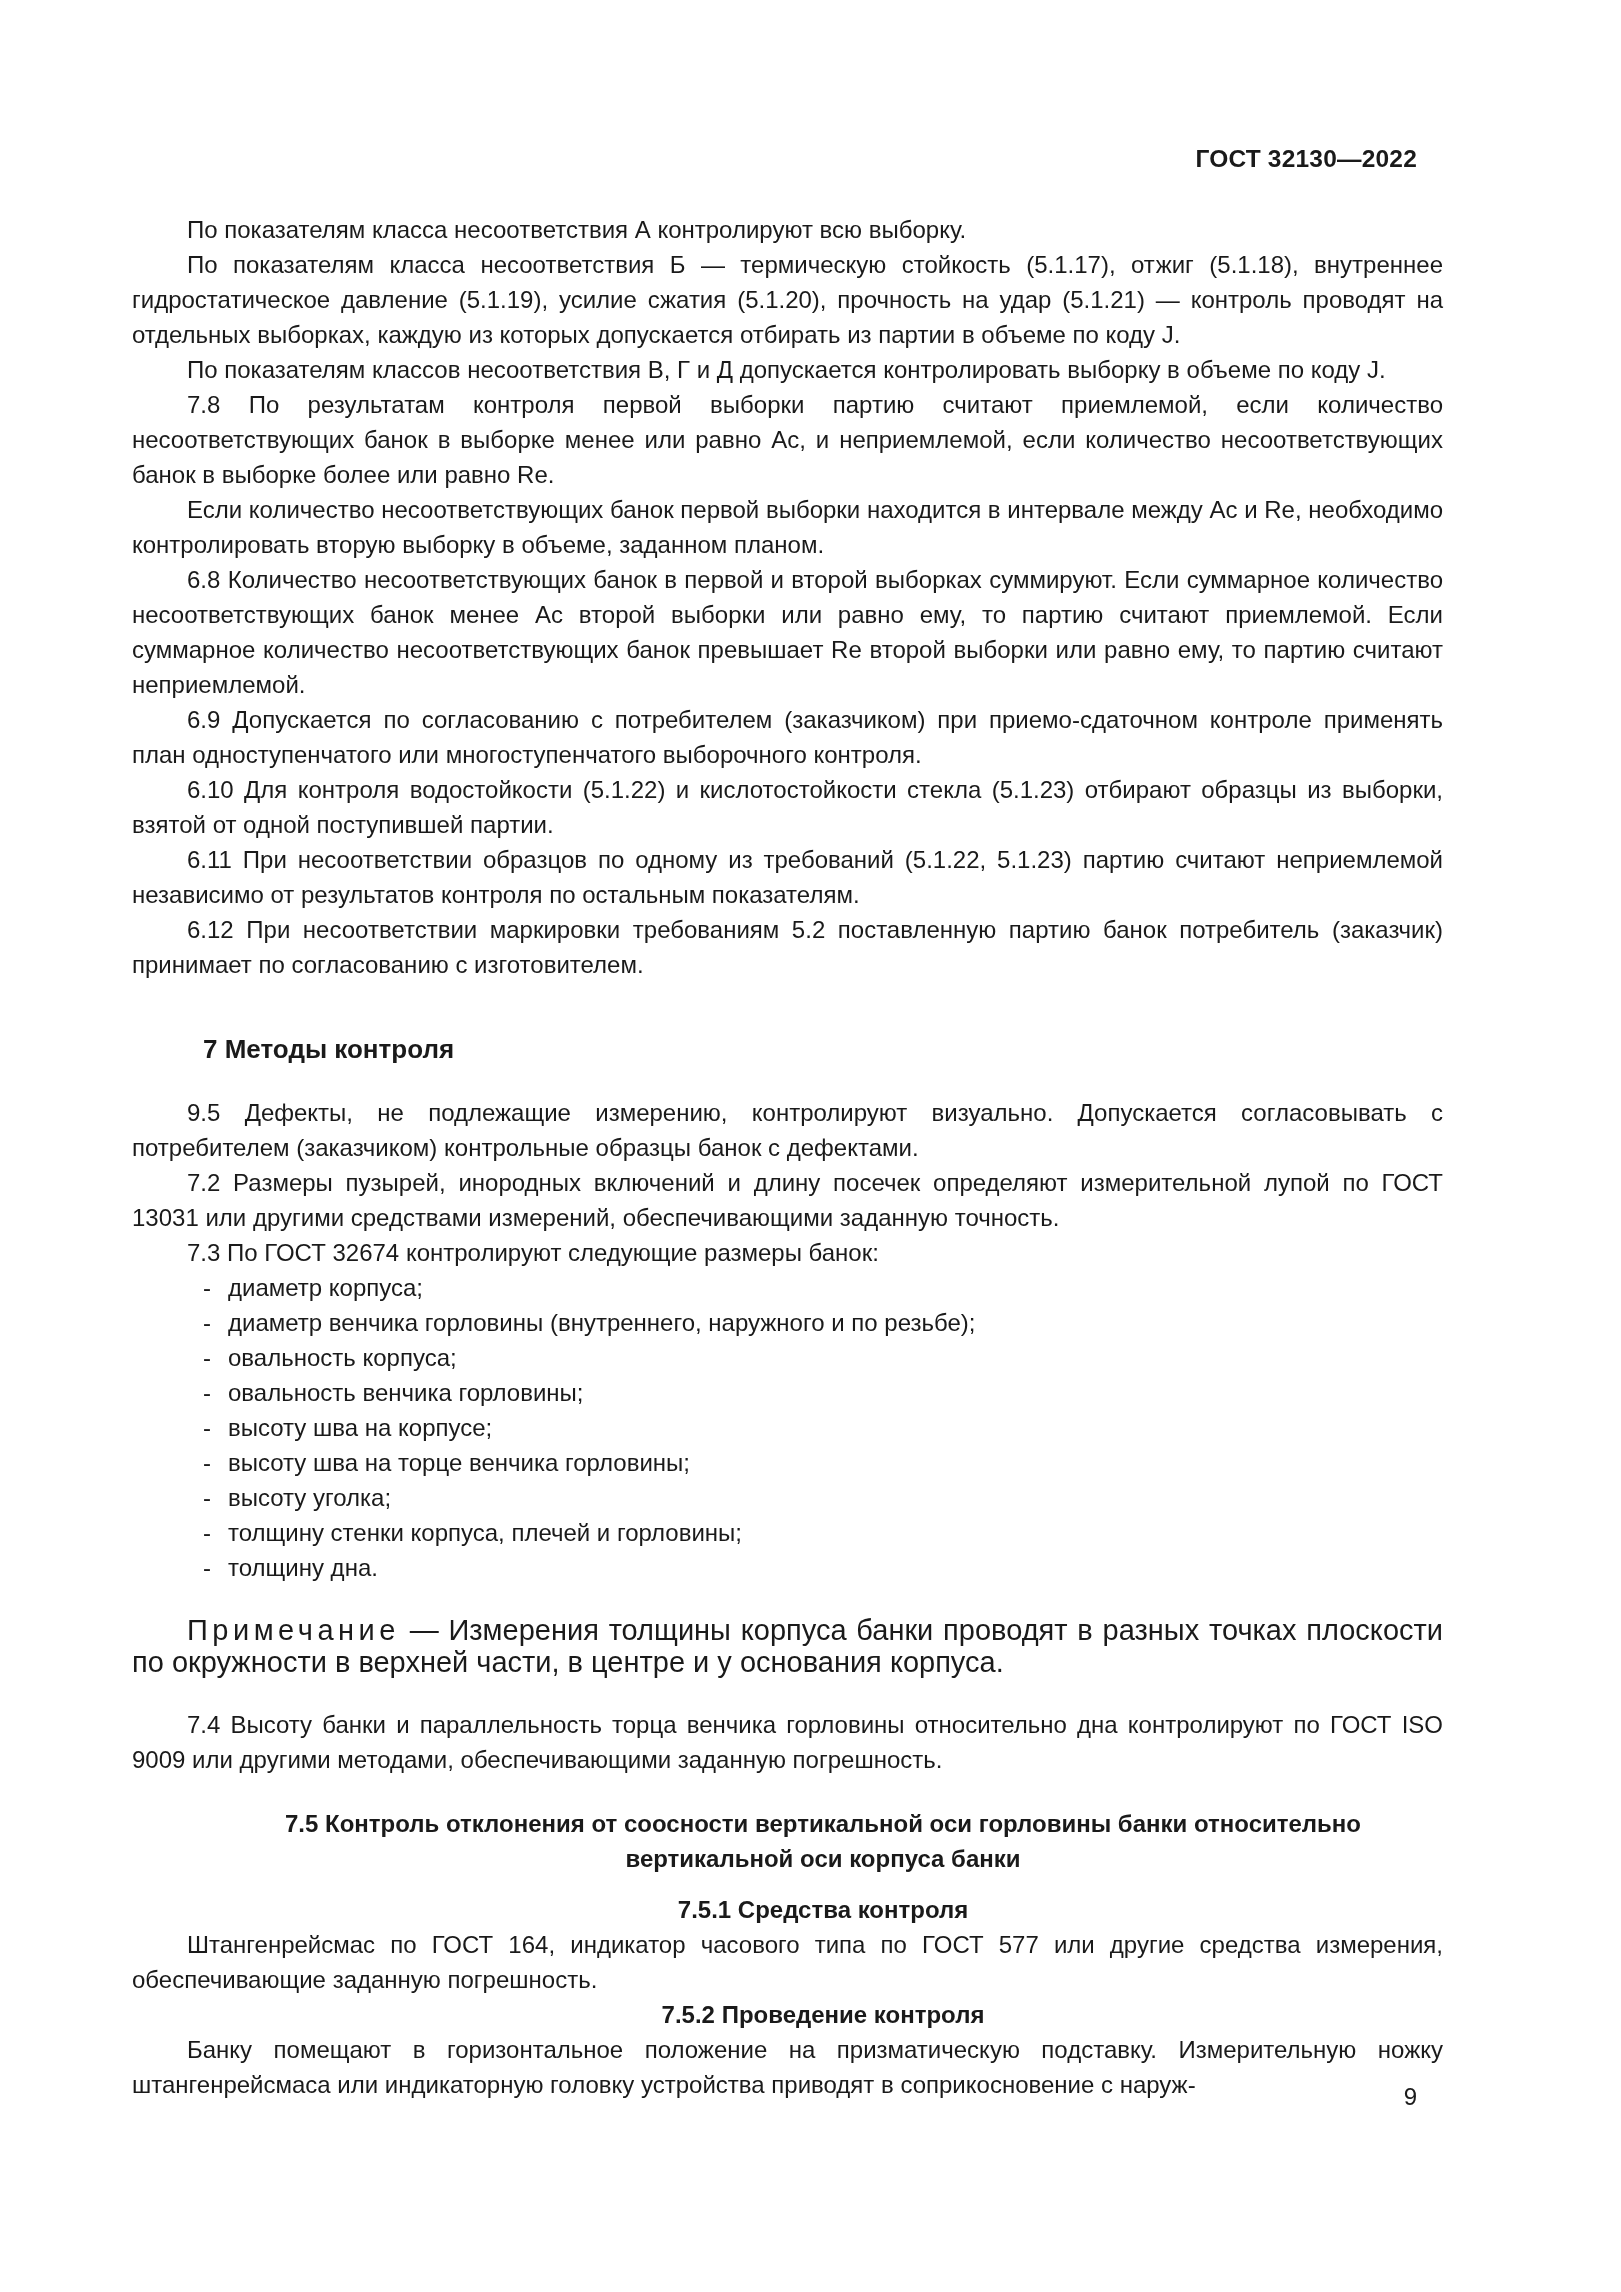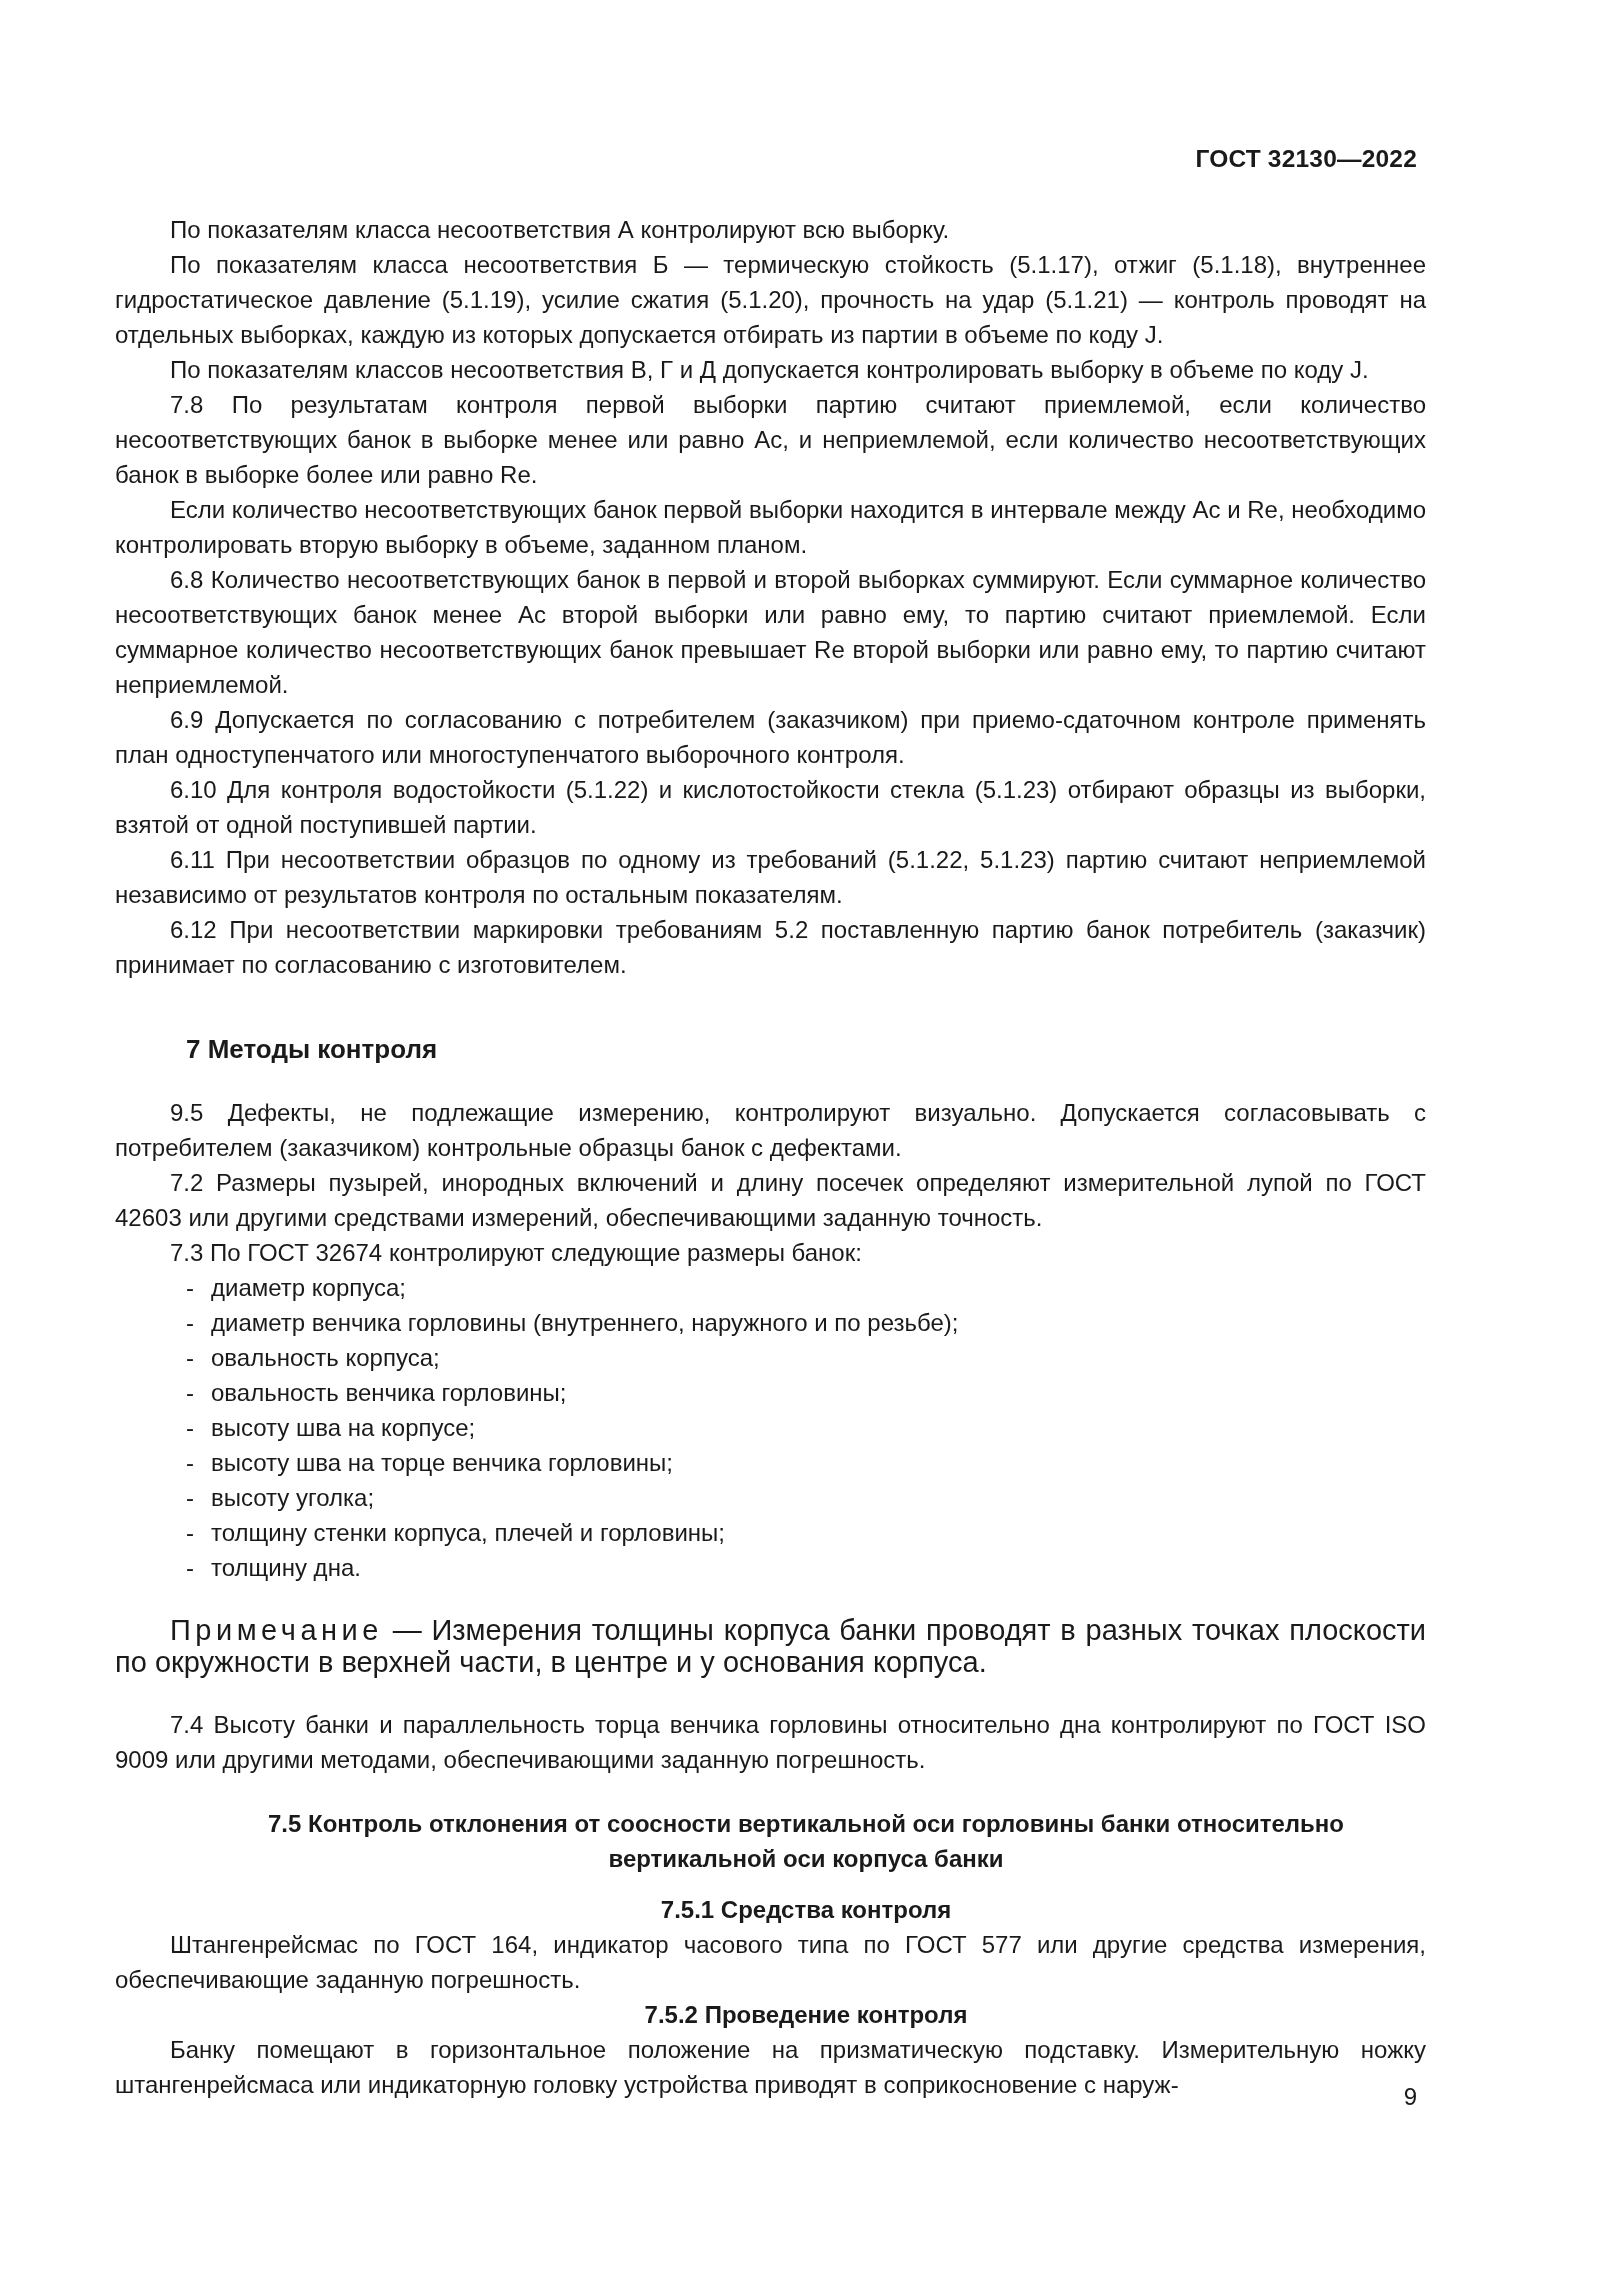--- a/index.html
+++ b/index.html
@@ -33,21 +33,21 @@
     font-size: 24.5px;
     font-weight: bold;
     letter-spacing: 0.2px;
     color: #1a1a1a;
     white-space: nowrap;
   }
   
   .content {
     position: absolute;
     top: 212px;
-    left: 115px;
+    left: 132px;
     width: 1311px;
   }
   p {
     margin: 0;
     font-size: 24px;
     line-height: 35px;
     text-align: justify;
     text-justify: inter-word;
     hyphens: none;
     color: #1a1a1a;
@@ -147,21 +147,21 @@
     <p class="indent">6.9 Допускается по согласованию с потребителем (заказчиком) при приемо-сдаточном контроле применять план одноступенчатого или многоступенчатого выборочного контроля.</p>
     <p class="indent">6.10 Для контроля водостойкости (5.1.22) и кислотостойкости стекла (5.1.23) отбирают образцы из выборки, взятой от одной поступившей партии.</p>
     <p class="indent">6.11 При несоответствии образцов по одному из требований (5.1.22, 5.1.23) партию считают неприемлемой независимо от результатов контроля по остальным показателям.</p>
     <p class="indent">6.12 При несоответствии маркировки требованиям 5.2 поставленную партию банок потребитель (заказчик) принимает по согласованию с изготовителем.</p>
 
     <div class="gap-before-section"></div>
     <h2 class="h-section">7 Методы контроля</h2>
     <div class="gap-after-section"></div>
 
     <p class="indent">9.5 Дефекты, не подлежащие измерению, контролируют визуально. Допускается согласовывать с потребителем (заказчиком) контрольные образцы банок с дефектами.</p>
-    <p class="indent">7.2 Размеры пузырей, инородных включений и длину посечек определяют измерительной лупой по ГОСТ 42603 или другими средствами измерений, обеспечивающими заданную точность.</p>
+    <p class="indent">7.2 Размеры пузырей, инородных включений и длину посечек определяют измерительной лупой по ГОСТ 13031 или другими средствами измерений, обеспечивающими заданную точность.</p>
     <p class="indent">7.3 По ГОСТ 32674 контролируют следующие размеры банок:</p>
 
     <ul class="dash-list">
       <li><span class="dash">-</span><span>диаметр корпуса;</span></li>
       <li><span class="dash">-</span><span>диаметр венчика горловины (внутреннего, наружного и по резьбе);</span></li>
       <li><span class="dash">-</span><span>овальность корпуса;</span></li>
       <li><span class="dash">-</span><span>овальность венчика горловины;</span></li>
       <li><span class="dash">-</span><span>высоту шва на корпусе;</span></li>
       <li><span class="dash">-</span><span>высоту шва на торце венчика горловины;</span></li>
       <li><span class="dash">-</span><span>высоту уголка;</span></li>

